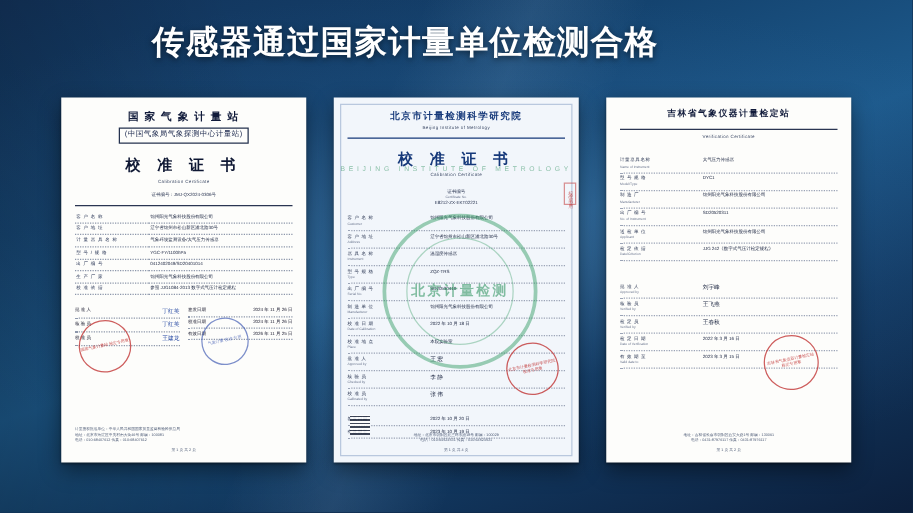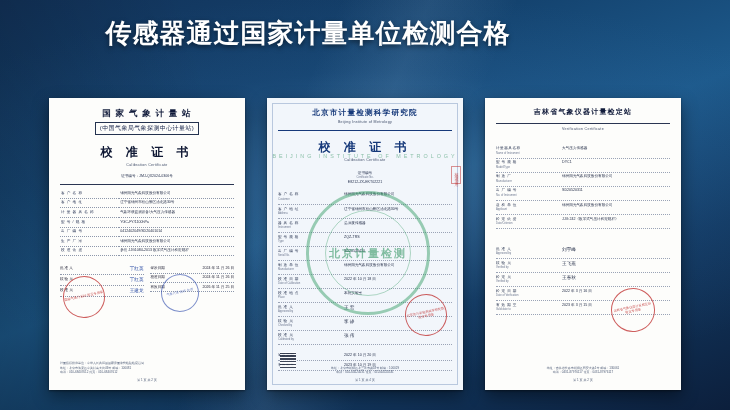--- a/index.html
+++ b/index.html
@@ -27,39 +27,39 @@
     position: absolute;
     inset: 0;
     background:
       linear-gradient(112deg, rgba(255,255,255,0.00) 38%, rgba(190,225,255,0.10) 48%, rgba(255,255,255,0.00) 58%),
       linear-gradient(75deg, rgba(0,0,0,0.22) 0%, rgba(0,0,0,0.0) 35%);
     pointer-events: none;
   }
   .title {
     position: absolute;
     top: 16px;
-    left: 0;
+    left: 16px;
     width: 616px;
     text-align: center;
     font-size: 26px;
     font-weight: bold;
     letter-spacing: 1px;
     color: #ffffff;
     text-shadow: 0 2px 5px rgba(0,0,0,0.55);
     z-index: 5;
   }
   .cards {
     position: absolute;
     top: 78px;
     left: 0;
     width: 730px;
     height: 312px;
     display: flex;
     justify-content: center;
-    align-items: flex-end;
+    align-items: flex-start;
     gap: 22px;
     z-index: 4;
   }
   .cert {
     position: relative;
     width: 196px;
     height: 292px;
     background: #fdfdfb;
     box-shadow: 0 6px 16px rgba(0,0,0,0.45), 0 1px 2px rgba(0,0,0,0.4);
     overflow: hidden;

